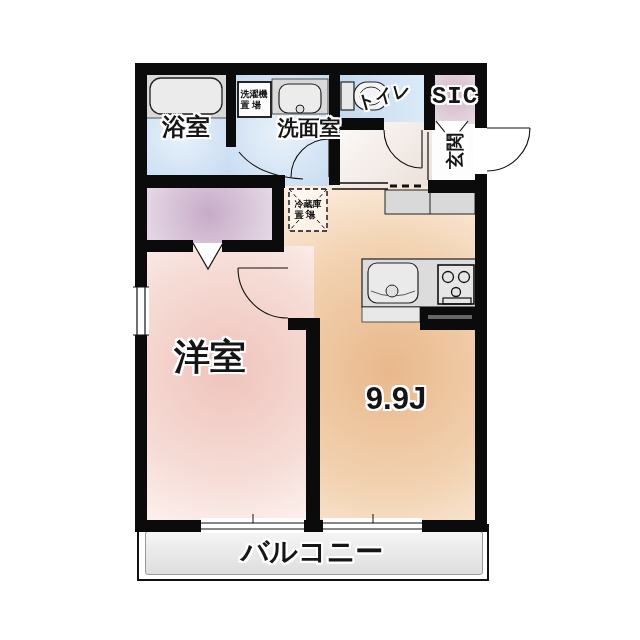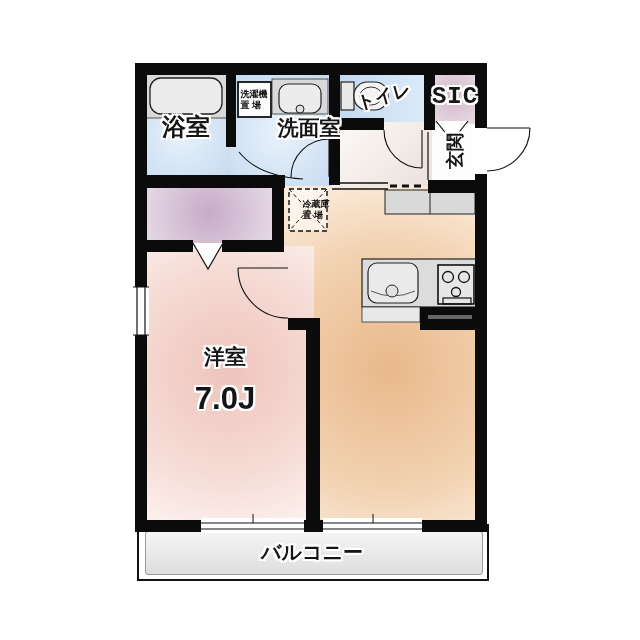--- a/index.html
+++ b/index.html
@@ -180,26 +180,26 @@
       <polyline points="193,243 208,269 223,243" fill="#fff" stroke="#111" stroke-width="1.2"></polyline>
       <polyline points="436,121 452,141 468,121" fill="#fff" stroke="#111" stroke-width="1.2"></polyline>
     </g>
   </svg>
 
   <div class="lbl" style="left:186px;top:127px;font-size:24px;">浴室</div>
   <div class="lbl" style="left:278px;top:128px;font-size:21px;margin-left:31px;">洗面室</div>
   <div class="lbl rot-toilet" style="left:384px;top:96px;font-size:18px;">トイレ</div>
   <div class="lbl serif" style="left:455px;top:96px;font-size:24px;letter-spacing:1px;">SIC</div>
   <div class="lbl rot-genkan" style="left:455px;top:151px;font-size:18px;">玄関</div>
-  <div class="lbl" style="left:225px;top:357px;font-size:21px;">洋室</div>
-  <div class="lbl" style="left:225px;top:399px;font-size:31px;">7.0J</div>
-  <div class="lbl" style="left:312px;top:552px;font-size:20px;">バルコニー</div>
+  <div class="lbl" style="left:210px;top:357px;font-size:36px;">洋室</div>
+  <div class="lbl" style="left:396px;top:399px;font-size:31px;">9.9J</div>
+  <div class="lbl" style="left:312px;top:552px;font-size:28px;">バルコニー</div>
 
   <div class="tiny" style="left:254px;top:99px;">
     <span>洗濯機</span><br>
     <span>置 場</span>
   </div>
-  <div class="tiny" style="left:308px;top:209px;margin-left:8px;">
+  <div class="tiny" style="left:308px;top:209px;">
     <span>冷蔵庫</span><br>
     <span>置 場</span>
   </div>
 
 </div>
 
 </body></html>

